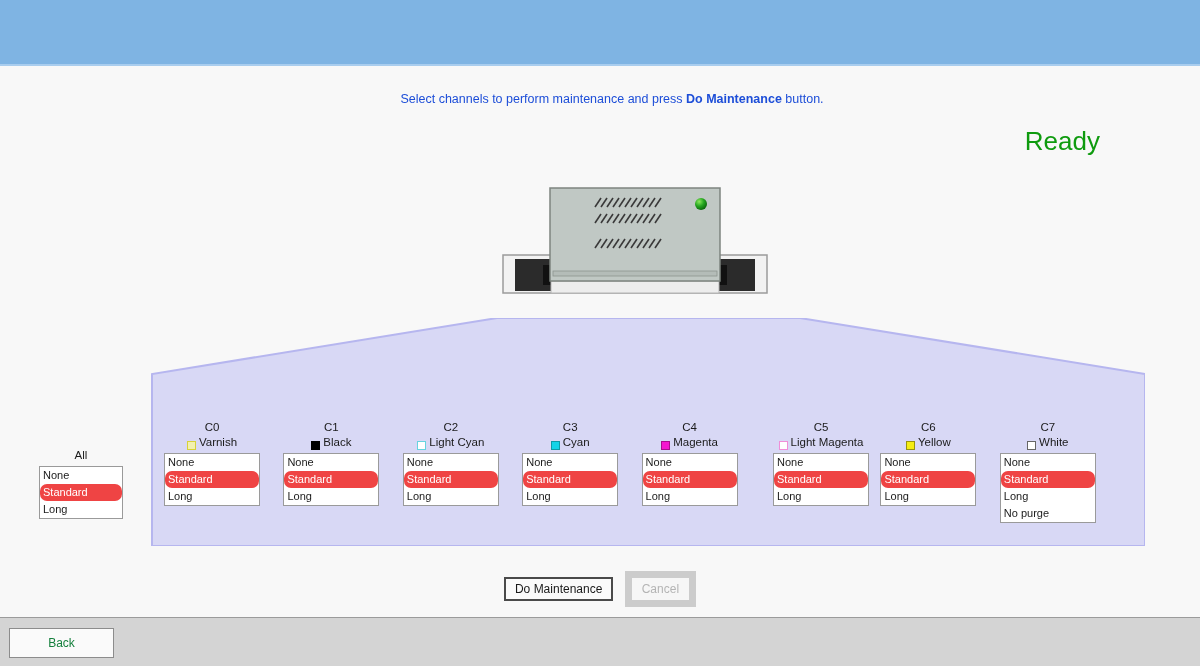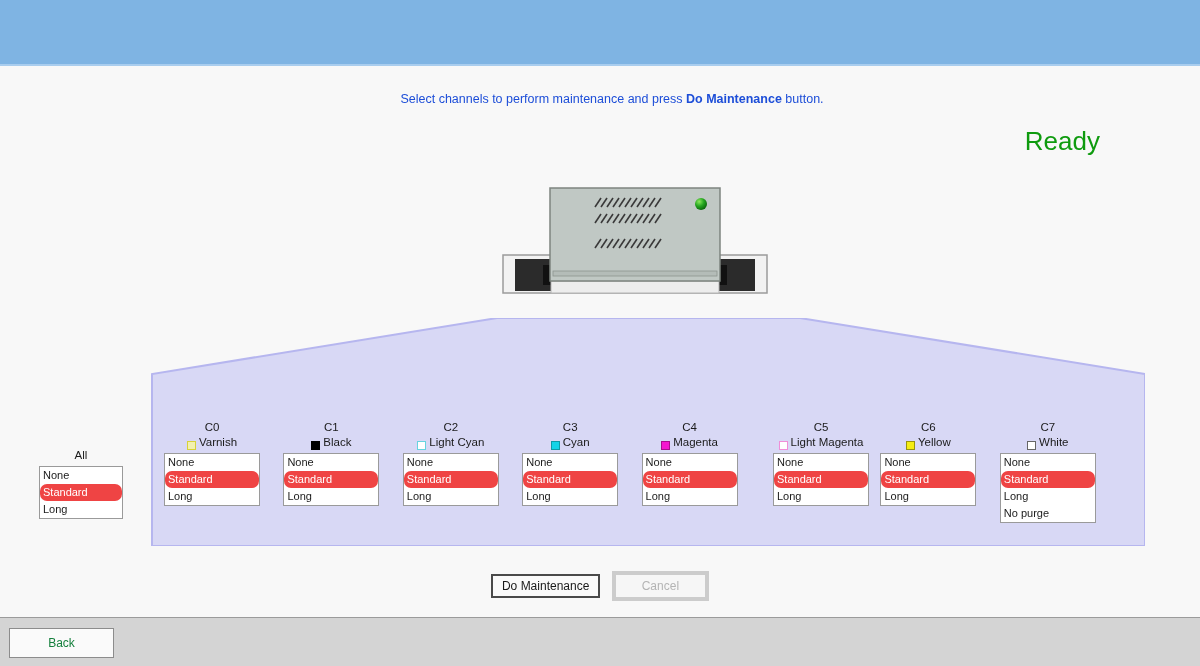--- a/index.html
+++ b/index.html
@@ -76,22 +76,22 @@
   .opt.sel{background:#ef4444;color:#ffffff;border-radius:7px;}
 
   
   #all-col{position:absolute;left:39px;top:436px;width:84px;text-align:center;margin-top:12px;}
   #all-label{font-size:11.5px;color:#1a1a1a;line-height:15px;}
 
   
   #actions{position:absolute;left:0;top:571px;width:1200px;text-align:center;}
   .btn{
     display:inline-block;font-size:12px;font-family:"Liberation Sans",sans-serif;
-    background:#fdfdfd;border:4px solid #000000;
-    padding:4px 26px;box-sizing:border-box;color:#1a1a1a;
+    background:#fdfdfd;border:7px solid #000000;
+    padding:4px 10px;box-sizing:border-box;color:#1a1a1a;
     vertical-align:middle;
   }
   #do-maintenance-button{
     border:2px solid #4a4a4a;padding:3px 9px;background:#fafafa;
     margin-right:8px;
   }
   #cancel-button{color:#b4b4b4;border-color:#cccccc;background:#f6f6f6;}
 
   
   #bottom-bar{

